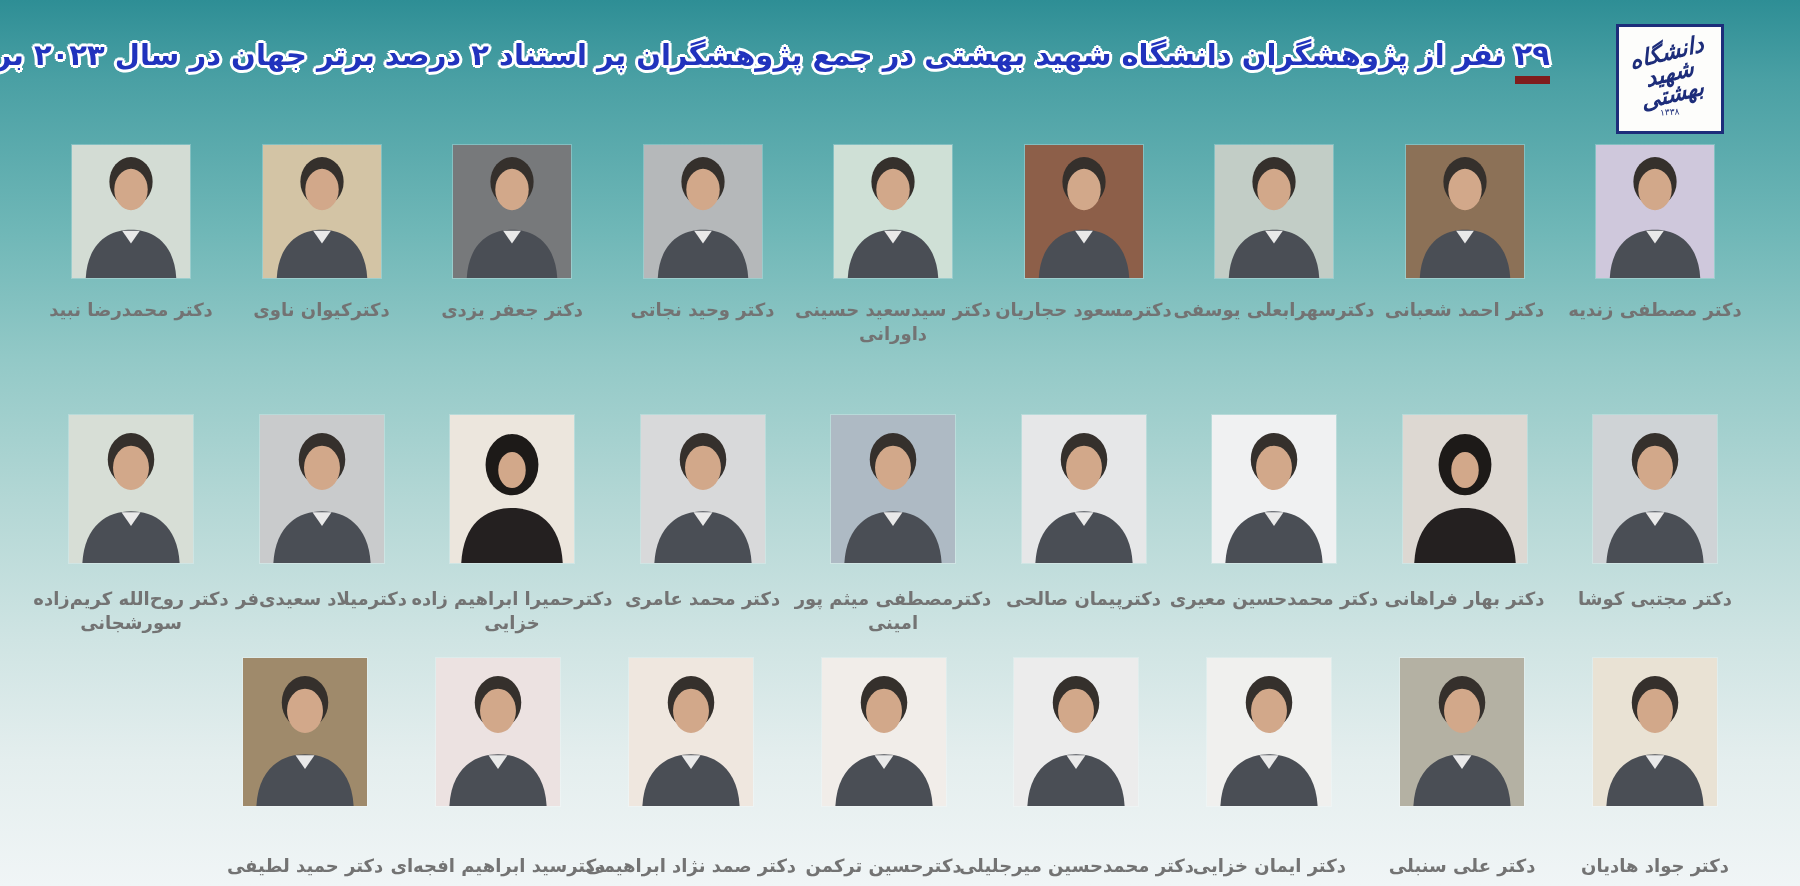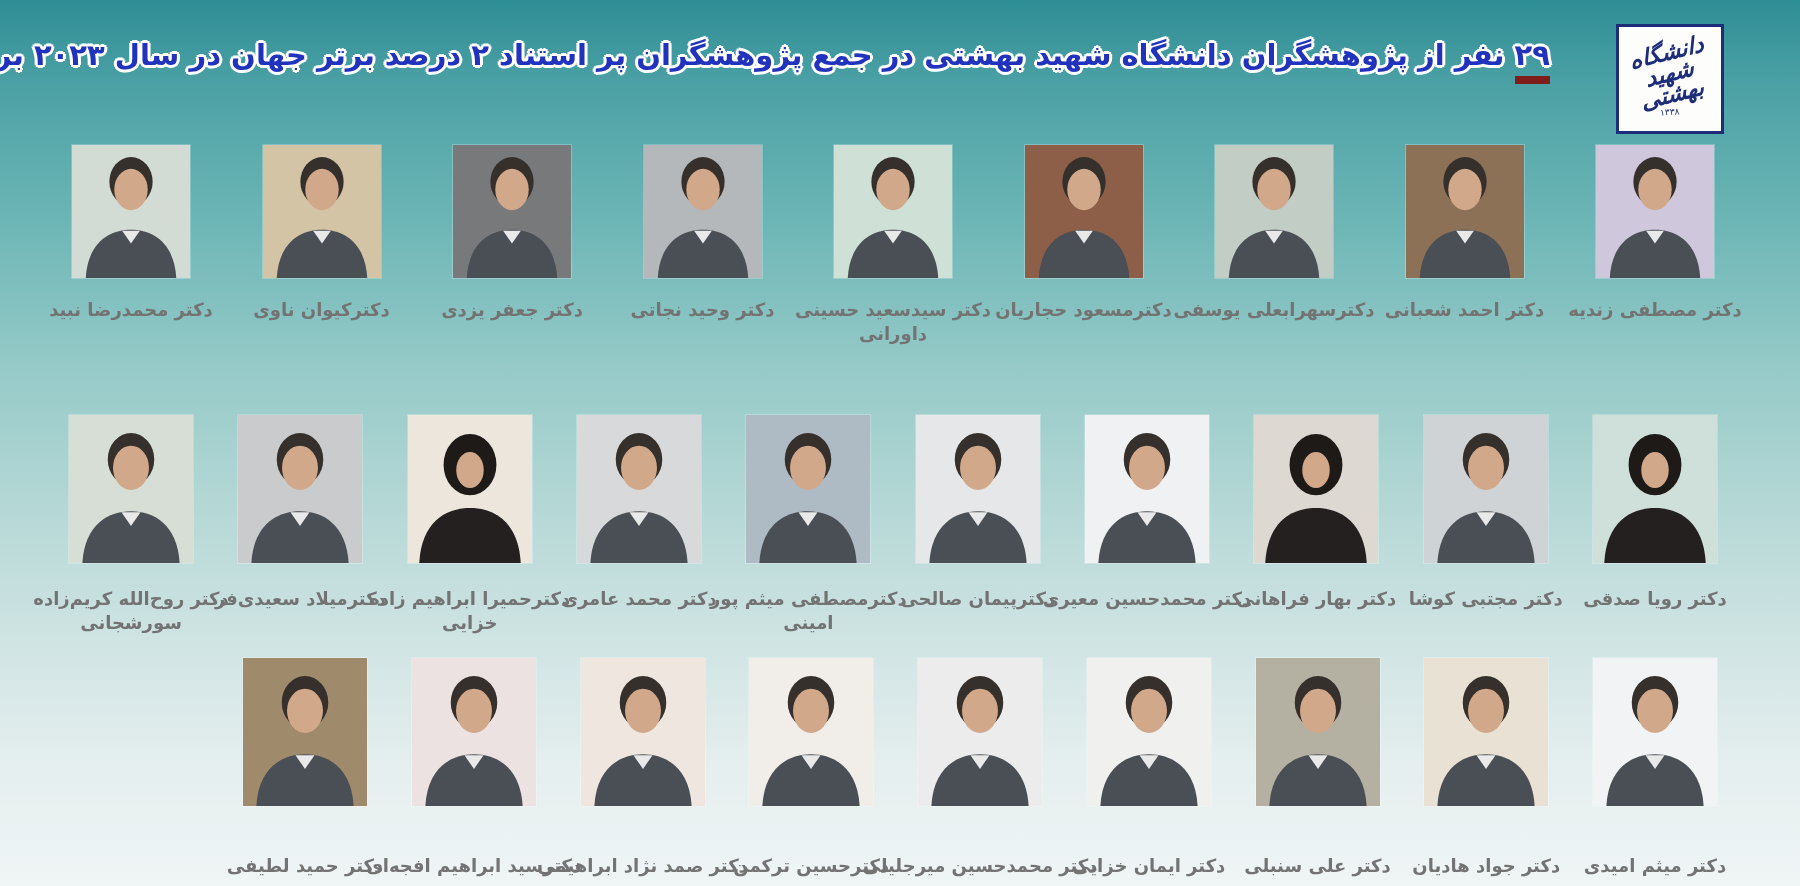--- a/index.html
+++ b/index.html
@@ -189,109 +189,98 @@
           <path d="M14,140 C16,104 38,91 60,91 C82,91 104,104 106,140 Z" fill="#4a4e55"></path>
           <path d="M51,92 L60,105 L69,92 Z" fill="#e9e9e9"></path>
         </svg>
       </div>
       <div class="pname l1">دکتر محمدرضا نبید</div>
       <div class="pname l2"></div>
     </div>
   </div>
 <div class="prow r2" id="row-1">
     <div class="cell">
-      <div class="photo" style="background:#cfe0db">
+      <div class="photo" style="background:#cfd3d6">
+        <svg viewBox="0 0 120 140" preserveAspectRatio="xMidYMax slice">
+          <ellipse cx="60" cy="42" rx="22" ry="25" fill="#35302c"></ellipse>
+          <ellipse cx="60" cy="50" rx="17" ry="21" fill="#d2a88a"></ellipse>
+          <path d="M14,140 C16,104 38,91 60,91 C82,91 104,104 106,140 Z" fill="#4a4e55"></path>
+          <path d="M51,92 L60,105 L69,92 Z" fill="#e9e9e9"></path>
+        </svg>
+      </div>
+      <div class="pname l1">دکتر مجتبی کوشا</div>
+      <div class="pname l2"></div>
+    </div>
+    <div class="cell">
+      <div class="photo" style="background:#ddd8d2">
         <svg viewBox="0 0 120 140" preserveAspectRatio="xMidYMax slice">
           <ellipse cx="60" cy="47" rx="25" ry="29" fill="#1d1a18"></ellipse>
           <ellipse cx="60" cy="52" rx="13" ry="17" fill="#d2a88a"></ellipse>
           <path d="M12,140 C14,102 36,88 60,88 C84,88 106,102 108,140 Z" fill="#242020"></path>
         </svg>
       </div>
-      <div class="pname l1">دکتر رویا صدقی</div>
-      <div class="pname l2"></div>
-    </div>
-    <div class="cell">
-      <div class="photo" style="background:#cfd3d6">
-        <svg viewBox="0 0 120 140" preserveAspectRatio="xMidYMax slice">
-          <ellipse cx="60" cy="42" rx="22" ry="25" fill="#35302c"></ellipse>
-          <ellipse cx="60" cy="50" rx="17" ry="21" fill="#d2a88a"></ellipse>
-          <path d="M14,140 C16,104 38,91 60,91 C82,91 104,104 106,140 Z" fill="#4a4e55"></path>
-          <path d="M51,92 L60,105 L69,92 Z" fill="#e9e9e9"></path>
-        </svg>
-      </div>
-      <div class="pname l1">دکتر مجتبی کوشا</div>
-      <div class="pname l2"></div>
-    </div>
-    <div class="cell">
-      <div class="photo" style="background:#ddd8d2">
+      <div class="pname l1">دکتر بهار فراهانی</div>
+      <div class="pname l2"></div>
+    </div>
+    <div class="cell">
+      <div class="photo" style="background:#f0f1f2">
+        <svg viewBox="0 0 120 140" preserveAspectRatio="xMidYMax slice">
+          <ellipse cx="60" cy="42" rx="22" ry="25" fill="#35302c"></ellipse>
+          <ellipse cx="60" cy="50" rx="17" ry="21" fill="#d2a88a"></ellipse>
+          <path d="M14,140 C16,104 38,91 60,91 C82,91 104,104 106,140 Z" fill="#4a4e55"></path>
+          <path d="M51,92 L60,105 L69,92 Z" fill="#e9e9e9"></path>
+        </svg>
+      </div>
+      <div class="pname l1">دکتر محمدحسین معیری</div>
+      <div class="pname l2"></div>
+    </div>
+    <div class="cell">
+      <div class="photo" style="background:#e6e7e8">
+        <svg viewBox="0 0 120 140" preserveAspectRatio="xMidYMax slice">
+          <ellipse cx="60" cy="42" rx="22" ry="25" fill="#35302c"></ellipse>
+          <ellipse cx="60" cy="50" rx="17" ry="21" fill="#d2a88a"></ellipse>
+          <path d="M14,140 C16,104 38,91 60,91 C82,91 104,104 106,140 Z" fill="#4a4e55"></path>
+          <path d="M51,92 L60,105 L69,92 Z" fill="#e9e9e9"></path>
+        </svg>
+      </div>
+      <div class="pname l1">دکترپیمان صالحی</div>
+      <div class="pname l2"></div>
+    </div>
+    <div class="cell">
+      <div class="photo" style="background:#aebac4">
+        <svg viewBox="0 0 120 140" preserveAspectRatio="xMidYMax slice">
+          <ellipse cx="60" cy="42" rx="22" ry="25" fill="#35302c"></ellipse>
+          <ellipse cx="60" cy="50" rx="17" ry="21" fill="#d2a88a"></ellipse>
+          <path d="M14,140 C16,104 38,91 60,91 C82,91 104,104 106,140 Z" fill="#4a4e55"></path>
+          <path d="M51,92 L60,105 L69,92 Z" fill="#e9e9e9"></path>
+        </svg>
+      </div>
+      <div class="pname l1">دکترمصطفی میثم پور</div>
+      <div class="pname l2">امینی</div>
+    </div>
+    <div class="cell">
+      <div class="photo" style="background:#d8d9da">
+        <svg viewBox="0 0 120 140" preserveAspectRatio="xMidYMax slice">
+          <ellipse cx="60" cy="42" rx="22" ry="25" fill="#35302c"></ellipse>
+          <ellipse cx="60" cy="50" rx="17" ry="21" fill="#d2a88a"></ellipse>
+          <path d="M14,140 C16,104 38,91 60,91 C82,91 104,104 106,140 Z" fill="#4a4e55"></path>
+          <path d="M51,92 L60,105 L69,92 Z" fill="#e9e9e9"></path>
+        </svg>
+      </div>
+      <div class="pname l1">دکتر محمد عامری</div>
+      <div class="pname l2"></div>
+    </div>
+    <div class="cell">
+      <div class="photo" style="background:#ece6dd">
         <svg viewBox="0 0 120 140" preserveAspectRatio="xMidYMax slice">
           <ellipse cx="60" cy="47" rx="25" ry="29" fill="#1d1a18"></ellipse>
           <ellipse cx="60" cy="52" rx="13" ry="17" fill="#d2a88a"></ellipse>
           <path d="M12,140 C14,102 36,88 60,88 C84,88 106,102 108,140 Z" fill="#242020"></path>
         </svg>
       </div>
-      <div class="pname l1">دکتر بهار فراهانی</div>
-      <div class="pname l2"></div>
-    </div>
-    <div class="cell">
-      <div class="photo" style="background:#f0f1f2">
-        <svg viewBox="0 0 120 140" preserveAspectRatio="xMidYMax slice">
-          <ellipse cx="60" cy="42" rx="22" ry="25" fill="#35302c"></ellipse>
-          <ellipse cx="60" cy="50" rx="17" ry="21" fill="#d2a88a"></ellipse>
-          <path d="M14,140 C16,104 38,91 60,91 C82,91 104,104 106,140 Z" fill="#4a4e55"></path>
-          <path d="M51,92 L60,105 L69,92 Z" fill="#e9e9e9"></path>
-        </svg>
-      </div>
-      <div class="pname l1">دکتر محمدحسین معیری</div>
-      <div class="pname l2"></div>
-    </div>
-    <div class="cell">
-      <div class="photo" style="background:#e6e7e8">
-        <svg viewBox="0 0 120 140" preserveAspectRatio="xMidYMax slice">
-          <ellipse cx="60" cy="42" rx="22" ry="25" fill="#35302c"></ellipse>
-          <ellipse cx="60" cy="50" rx="17" ry="21" fill="#d2a88a"></ellipse>
-          <path d="M14,140 C16,104 38,91 60,91 C82,91 104,104 106,140 Z" fill="#4a4e55"></path>
-          <path d="M51,92 L60,105 L69,92 Z" fill="#e9e9e9"></path>
-        </svg>
-      </div>
-      <div class="pname l1">دکترپیمان صالحی</div>
-      <div class="pname l2"></div>
-    </div>
-    <div class="cell">
-      <div class="photo" style="background:#aebac4">
-        <svg viewBox="0 0 120 140" preserveAspectRatio="xMidYMax slice">
-          <ellipse cx="60" cy="42" rx="22" ry="25" fill="#35302c"></ellipse>
-          <ellipse cx="60" cy="50" rx="17" ry="21" fill="#d2a88a"></ellipse>
-          <path d="M14,140 C16,104 38,91 60,91 C82,91 104,104 106,140 Z" fill="#4a4e55"></path>
-          <path d="M51,92 L60,105 L69,92 Z" fill="#e9e9e9"></path>
-        </svg>
-      </div>
-      <div class="pname l1">دکترمصطفی میثم پور</div>
-      <div class="pname l2">امینی</div>
-    </div>
-    <div class="cell">
-      <div class="photo" style="background:#d8d9da">
-        <svg viewBox="0 0 120 140" preserveAspectRatio="xMidYMax slice">
-          <ellipse cx="60" cy="42" rx="22" ry="25" fill="#35302c"></ellipse>
-          <ellipse cx="60" cy="50" rx="17" ry="21" fill="#d2a88a"></ellipse>
-          <path d="M14,140 C16,104 38,91 60,91 C82,91 104,104 106,140 Z" fill="#4a4e55"></path>
-          <path d="M51,92 L60,105 L69,92 Z" fill="#e9e9e9"></path>
-        </svg>
-      </div>
-      <div class="pname l1">دکتر محمد عامری</div>
-      <div class="pname l2"></div>
-    </div>
-    <div class="cell">
-      <div class="photo" style="background:#ece6dd">
-        <svg viewBox="0 0 120 140" preserveAspectRatio="xMidYMax slice">
-          <ellipse cx="60" cy="47" rx="25" ry="29" fill="#1d1a18"></ellipse>
-          <ellipse cx="60" cy="52" rx="13" ry="17" fill="#d2a88a"></ellipse>
-          <path d="M12,140 C14,102 36,88 60,88 C84,88 106,102 108,140 Z" fill="#242020"></path>
-        </svg>
-      </div>
       <div class="pname l1">دکترحمیرا ابراهیم زاده</div>
       <div class="pname l2">خزایی</div>
     </div>
     <div class="cell">
       <div class="photo" style="background:#c9cbcc">
         <svg viewBox="0 0 120 140" preserveAspectRatio="xMidYMax slice">
           <ellipse cx="60" cy="42" rx="22" ry="25" fill="#35302c"></ellipse>
           <ellipse cx="60" cy="50" rx="17" ry="21" fill="#d2a88a"></ellipse>
           <path d="M14,140 C16,104 38,91 60,91 C82,91 104,104 106,140 Z" fill="#4a4e55"></path>
           <path d="M51,92 L60,105 L69,92 Z" fill="#e9e9e9"></path>
@@ -308,32 +297,20 @@
           <path d="M14,140 C16,104 38,91 60,91 C82,91 104,104 106,140 Z" fill="#4a4e55"></path>
           <path d="M51,92 L60,105 L69,92 Z" fill="#e9e9e9"></path>
         </svg>
       </div>
       <div class="pname l1">دکتر روح‌الله کریم‌زاده</div>
       <div class="pname l2">سورشجانی</div>
     </div>
   </div>
 <div class="prow r3" id="row-2">
     <div class="cell">
-      <div class="photo" style="background:#f2f3f4">
-        <svg viewBox="0 0 120 140" preserveAspectRatio="xMidYMax slice">
-          <ellipse cx="60" cy="42" rx="22" ry="25" fill="#35302c"></ellipse>
-          <ellipse cx="60" cy="50" rx="17" ry="21" fill="#d2a88a"></ellipse>
-          <path d="M14,140 C16,104 38,91 60,91 C82,91 104,104 106,140 Z" fill="#4a4e55"></path>
-          <path d="M51,92 L60,105 L69,92 Z" fill="#e9e9e9"></path>
-        </svg>
-      </div>
-      <div class="pname l1">دکتر میثم امیدی</div>
-      <div class="pname l2"></div>
-    </div>
-    <div class="cell">
       <div class="photo" style="background:#e9e2d4">
         <svg viewBox="0 0 120 140" preserveAspectRatio="xMidYMax slice">
           <ellipse cx="60" cy="42" rx="22" ry="25" fill="#35302c"></ellipse>
           <ellipse cx="60" cy="50" rx="17" ry="21" fill="#d2a88a"></ellipse>
           <path d="M14,140 C16,104 38,91 60,91 C82,91 104,104 106,140 Z" fill="#4a4e55"></path>
           <path d="M51,92 L60,105 L69,92 Z" fill="#e9e9e9"></path>
         </svg>
       </div>
       <div class="pname l1">دکتر جواد هادیان</div>
       <div class="pname l2"></div>

